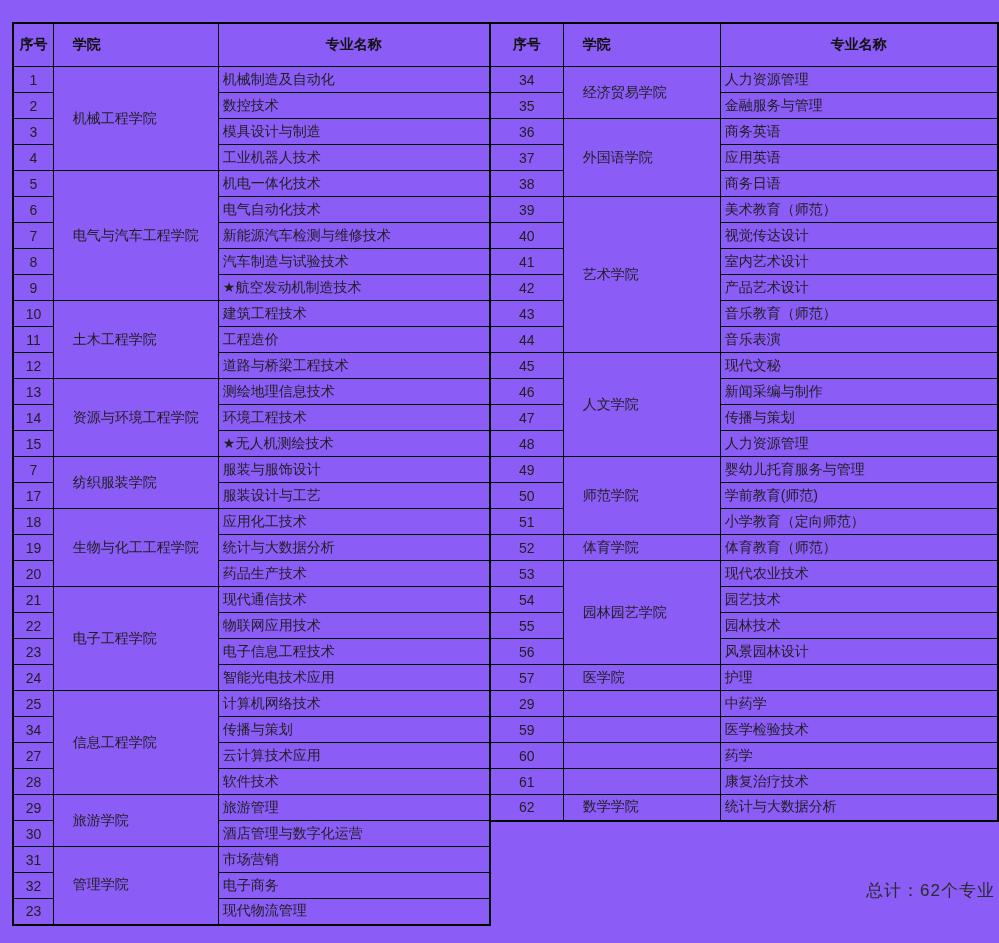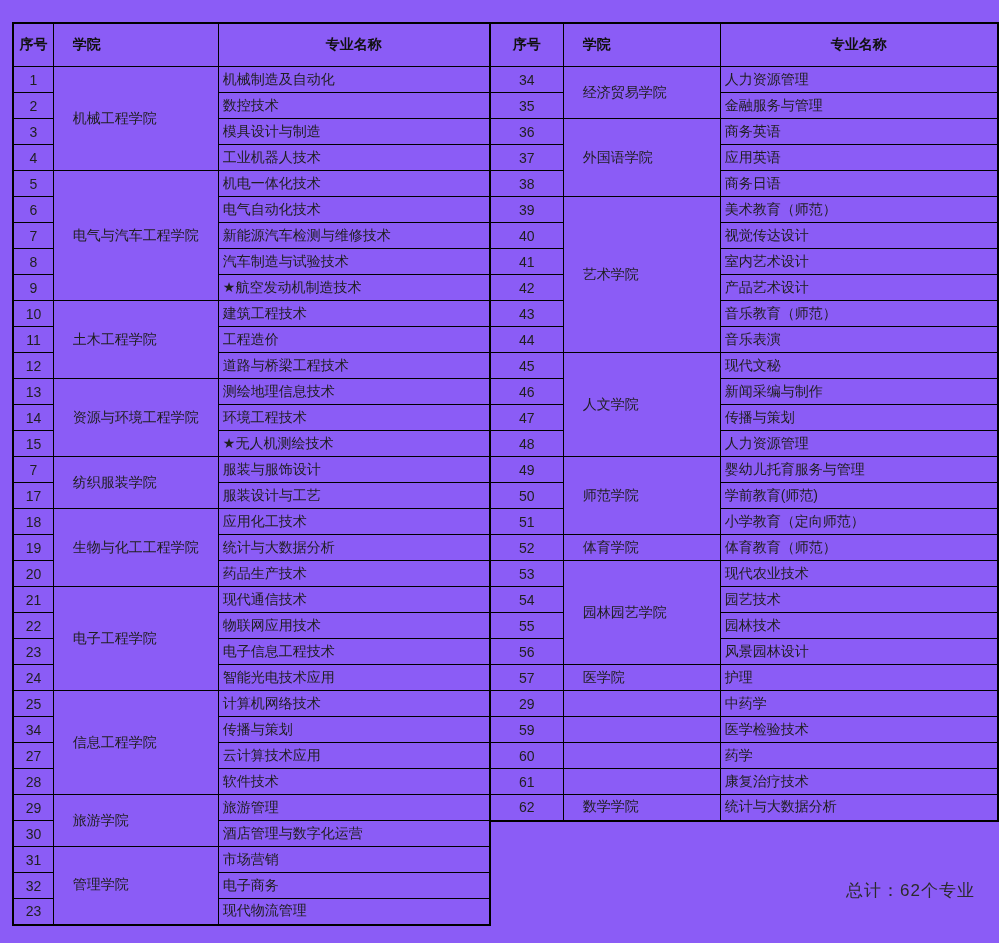--- a/index.html
+++ b/index.html
@@ -48,21 +48,21 @@
     font-weight: bold;
     color: #111111;
   }
   th.num, td.num { text-align: center; padding: 0; }
   th.college, td.college { text-align: left; padding: 0 19px; }
   th.major { text-align: center; padding: 12px 4px; }
   td.major { text-align: left; padding: 0 4px; }
   .total-note {
     position: absolute;
     top: 879px;
-    right: 24px;
+    right: 4px;
     font-size: 17px;
     color: #2b2b2b;
     letter-spacing: 1px;
   }
 </style>
 </head>
 <body>
 
 <div class="canvas">
 

